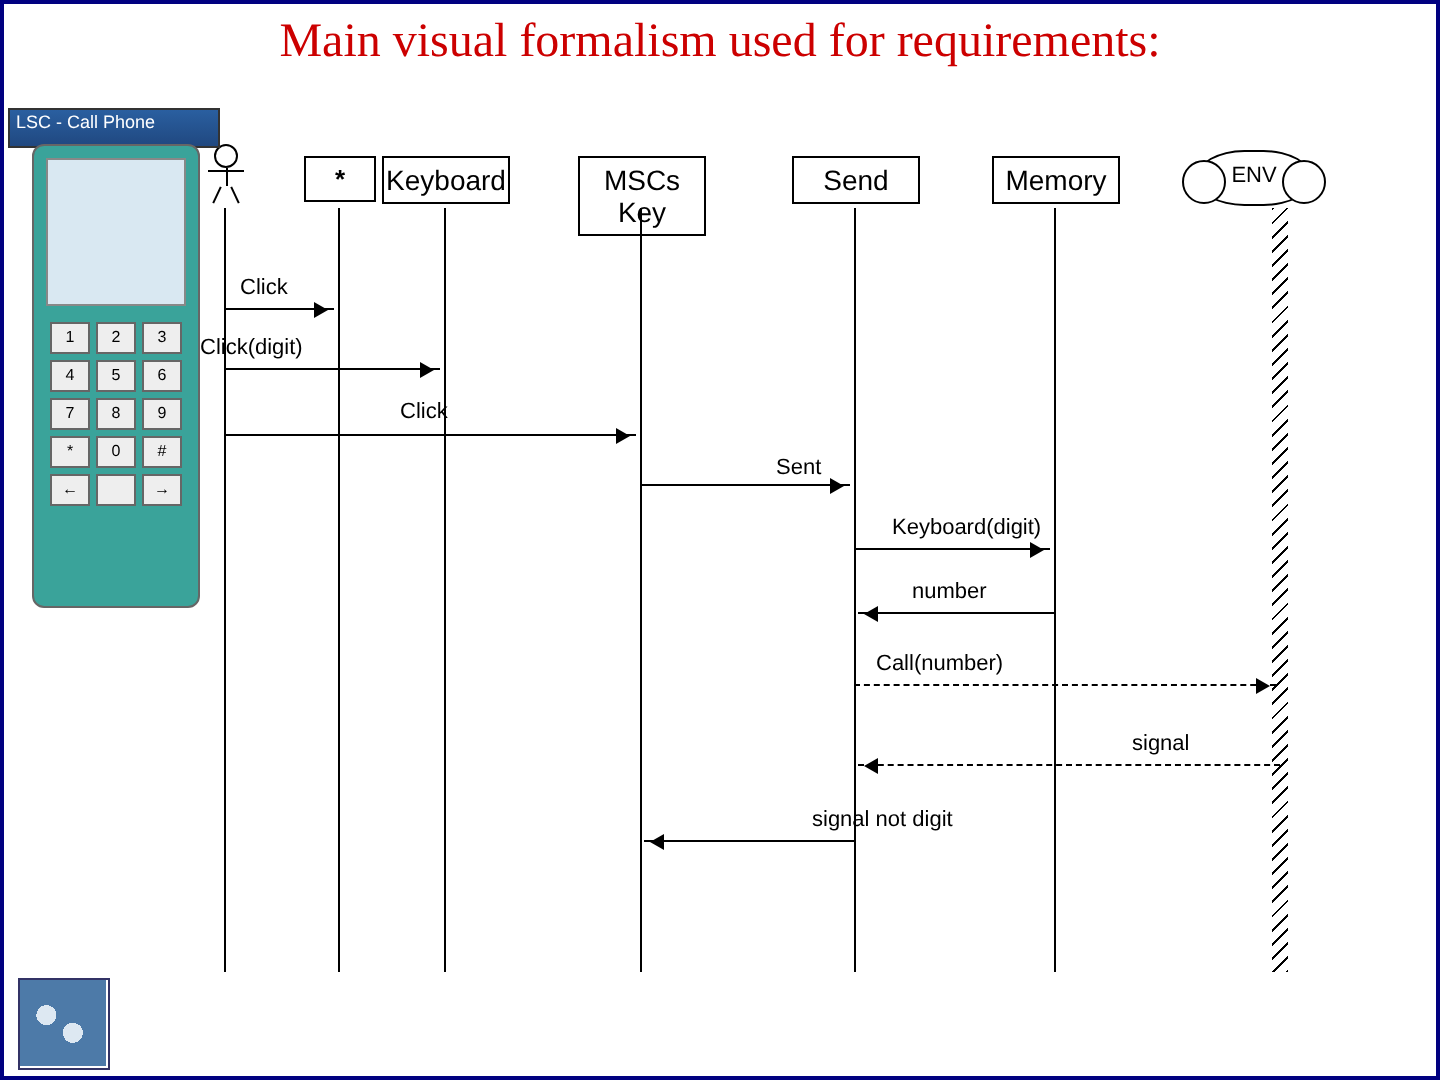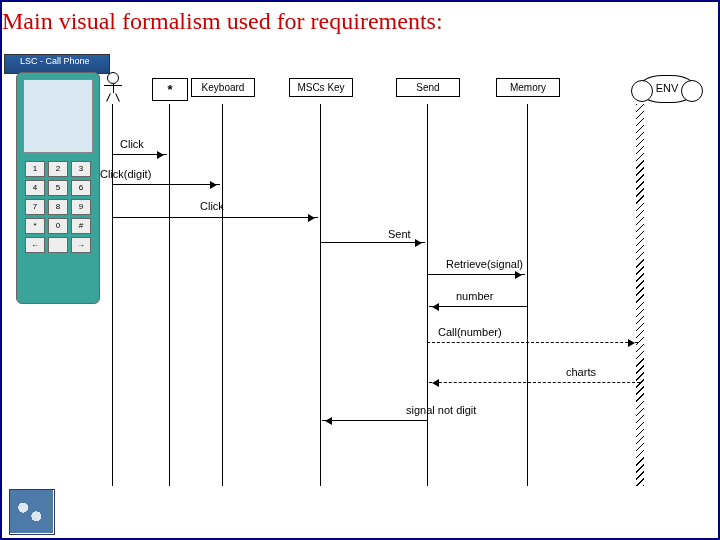--- a/index.html
+++ b/index.html
@@ -1,35 +1,35 @@
 <!DOCTYPE html>
 <html><head>
 <meta charset="utf-8">
 <style>
   body{margin:0;font-family:Arial,sans-serif;background:#fff}
   .frame{width:716px;height:536px;border:2px solid #000080;position:relative}
-  .title{text-align:left;font-family:"Comic Sans MS",cursive;font-size:24px;line-height:1.15;margin:6px 0 2px}
+  .title{text-align:center;font-family:"Comic Sans MS",cursive;font-size:24px;line-height:1.15;margin:6px 0 2px}
   .title .t1{color:#cc0000}
   .title .t2{color:#993300}
   .diagram{position:absolute;left:0;top:70px;width:716px;height:424px}
   .phone{position:absolute;left:14px;top:70px;width:82px;height:230px}
   .phone-body{width:82px;height:230px;background:#3aa39a;border:1px solid #666;border-radius:6px;position:relative}
   .phone-screen{position:absolute;top:6px;left:6px;right:6px;height:72px;background:#d9e8f2;border:1px solid #888}
   .phone-pad{position:absolute;top:88px;left:8px;right:8px;display:grid;grid-template-columns:repeat(3,1fr);gap:3px}
   .phone-key{background:#eee;border:1px solid #666;font-size:8px;text-align:center;height:14px;line-height:14px}
-  .phone-title{position:absolute;top:-18px;left:-12px;right:-12px;height:16px;background:linear-gradient(#2a5fa0,#204880);color:#fff;font-size:9px;padding:1px 15px;border:1px solid #333}
+  .phone-title{position:absolute;top:-18px;left:-12px;right:-12px;height:16px;background:linear-gradient(#2a5fa0,#204880);color:#fff;font-size:9px;padding:1px 3px;border:1px solid #333}
   .actor{position:absolute;top:0}
   .actor-head{width:10px;height:10px;border:1px solid #000;border-radius:50%;margin:0 auto}
   .actor-body{width:1px;height:9px;background:#000;margin:0 auto}
   .actor-arms{width:18px;height:1px;background:#000;position:absolute;top:13px;left:50%;transform:translateX(-50%)}
   .actor-legs{width:14px;height:8px;position:absolute;top:23px;left:50%;transform:translateX(-50%);border-top:none}
   .actor-legs:before,.actor-legs:after{content:"";position:absolute;width:1px;height:9px;background:#000;top:-2px}
   .actor-legs:before{left:2px;transform:rotate(25deg)}
   .actor-legs:after{right:2px;transform:rotate(-25deg)}
-  .box{position:absolute;top:6px;border:1px solid #000;background:#fff;font-size:10px;text-align:center;padding:3px 0;width:62px}
+  .box{position:absolute;top:6px;border:1px solid #000;background:#fff;font-size:14px;text-align:center;padding:3px 0;width:62px}
   .lifeline{position:absolute;width:1px;background:#000;top:32px;bottom:10px}
   .env-cloud{position:absolute;top:3px;width:56px;height:26px;background:#fff;border:1px solid #000;border-radius:50%/60%;font-size:11px;text-align:center;line-height:24px}
   .env-cloud:before,.env-cloud:after{content:"";position:absolute;background:#fff;border:1px solid #000;border-radius:50%}
   .env-cloud:before{width:20px;height:20px;left:-8px;top:4px}
   .env-cloud:after{width:20px;height:20px;right:-8px;top:4px}
   .env-cloud span{position:relative;z-index:1}
   .hatch{position:absolute;width:8px;top:32px;bottom:10px;background:repeating-linear-gradient(135deg,#000 0,#000 1px,transparent 1px,transparent 5px)}
   .arrow{position:absolute;height:1px;background:#000}
   .arrow:after{content:"";position:absolute;right:-1px;top:-3px;border:4px solid transparent;border-left:7px solid #000}
   .arrow.rev:after{right:auto;left:-1px;border:4px solid transparent;border-right:7px solid #000}
@@ -65,45 +65,45 @@
 
     <div class="box" style="left:287px">MSCs Key</div>
     <div class="lifeline" style="left:318px"></div>
 
     <div class="box" style="left:394px">Send</div>
     <div class="lifeline" style="left:425px"></div>
 
     <div class="box" style="left:494px">Memory</div>
     <div class="lifeline" style="left:525px"></div>
 
-    <div class="env-cloud" style="left:636px"><span>ENV</span></div>
+    <div class="env-cloud" style="left:596px"><span>ENV</span></div>
     <div class="hatch" style="left:634px"></div>
 
     <div class="label" style="left:118px;top:66px">Click</div>
     <div class="arrow" style="left:110px;top:82px;width:55px"></div>
 
     <div class="label" style="left:98px;top:96px">Click(digit)</div>
     <div class="arrow" style="left:110px;top:112px;width:108px"></div>
 
     <div class="label" style="left:198px;top:128px">Click</div>
     <div class="arrow" style="left:110px;top:145px;width:206px"></div>
 
     <div class="label" style="left:386px;top:156px">Sent</div>
     <div class="arrow" style="left:318px;top:170px;width:105px"></div>
 
-    <div class="label" style="left:444px;top:186px">Retrieve(signal)</div>
+    <div class="label" style="left:444px;top:186px">Keyboard(digit)</div>
     <div class="arrow" style="left:425px;top:202px;width:98px"></div>
 
     <div class="label" style="left:454px;top:218px">number</div>
     <div class="arrow rev" style="left:427px;top:234px;width:98px"></div>
 
     <div class="label" style="left:436px;top:254px">Call(number)</div>
     <div class="dashed-arrow" style="left:425px;top:270px;width:211px"></div>
 
-    <div class="label" style="left:564px;top:294px">charts</div>
+    <div class="label" style="left:564px;top:294px">signal</div>
     <div class="dashed-arrow rev" style="left:427px;top:310px;width:211px"></div>
 
     <div class="label" style="left:404px;top:332px">signal not digit</div>
     <div class="arrow rev" style="left:320px;top:348px;width:105px"></div>
 
   </div>
 
   <div class="phone">
     <div class="phone-title">LSC - Call Phone</div>
     <div class="phone-body">

